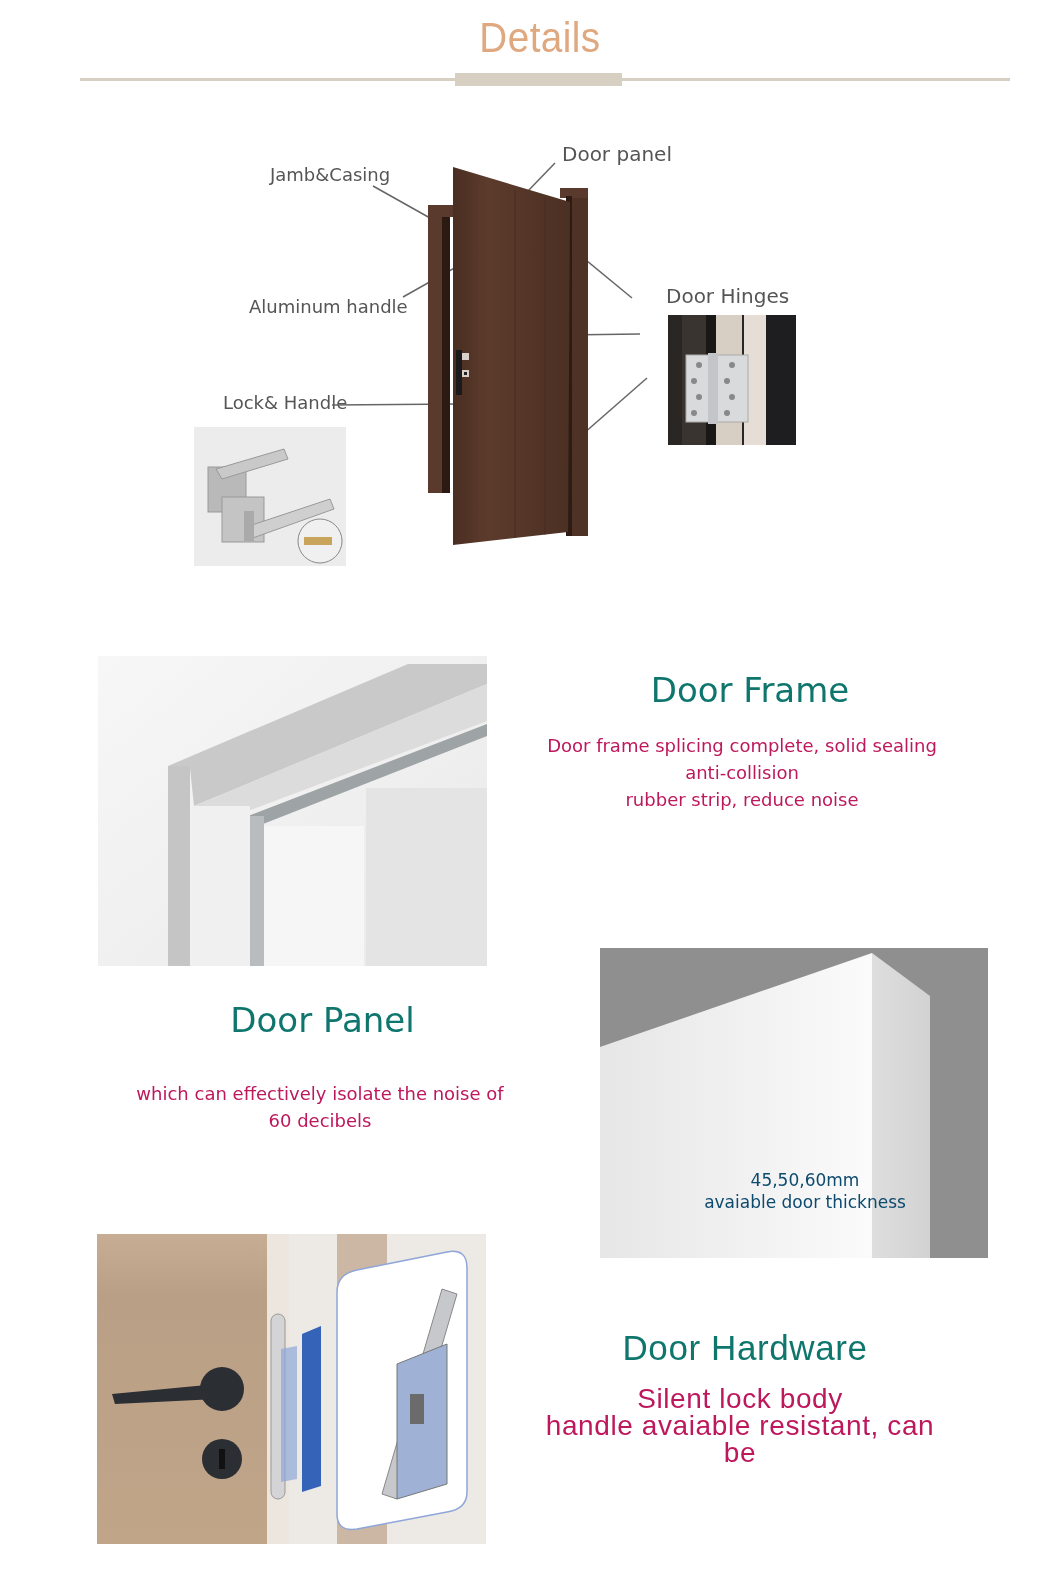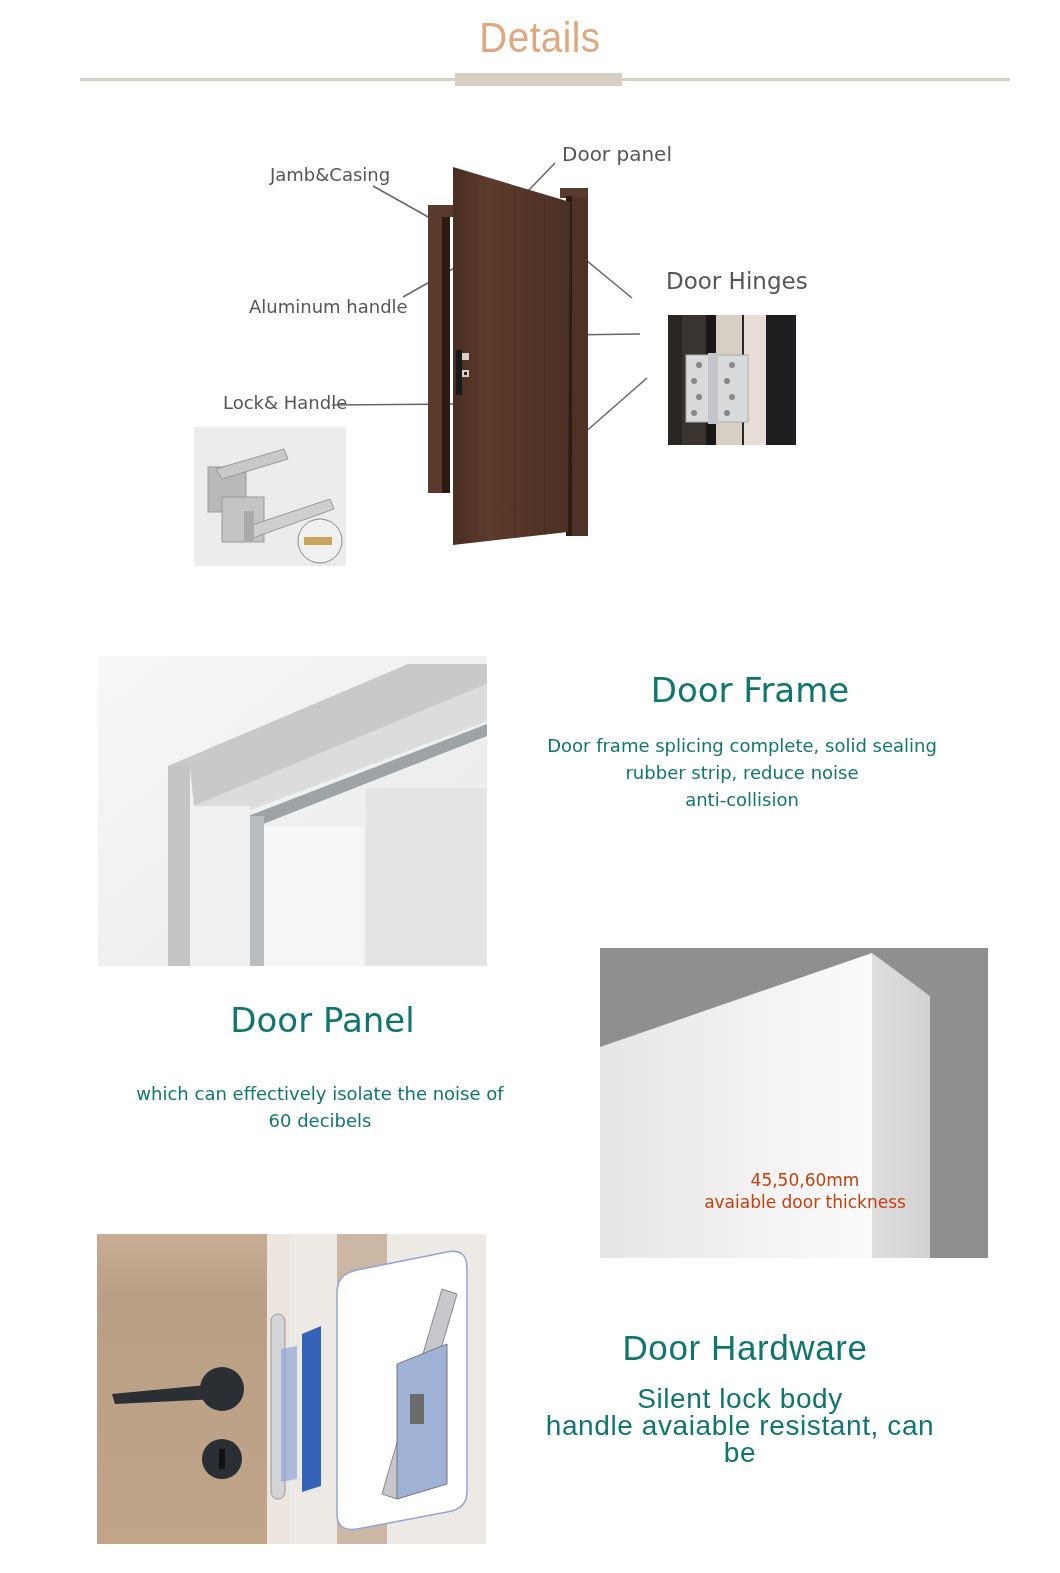--- a/index.html
+++ b/index.html
@@ -13,36 +13,36 @@
     .rule-block { left: 455px; top: 73px; width: 167px; height: 13px; background: #d6cfc2; }
 
     
     .label { font-size: 18px; color: #555555; white-space: nowrap; font-family: "DejaVu Sans", sans-serif; }
 
     
     .photo { overflow: hidden; }
 
     
     .sec-title { text-align: center; font-size: 34px; color: #0f766e; font-family: "DejaVu Sans", sans-serif; }
-    .sec-body { text-align: center; font-size: 18px; line-height: 27px; color: #0f766e; font-family: "DejaVu Sans", sans-serif; }
+    .sec-body { text-align: center; font-size: 18px; line-height: 27px; color: #be185d; font-family: "DejaVu Sans", sans-serif; }
     .sec-body.sans2 { font-family: "Liberation Sans", sans-serif; font-size: 28px; line-height: 27px; letter-spacing: 0.6px; }
     .sec-title.sans2 { font-family: "Liberation Sans", sans-serif; font-size: 35px; letter-spacing: 0.6px; }
     .line { display: block; }
   </style>
 </head>
 <body>
 
 <div class="abs title">Details</div>
 <div class="abs rule"></div>
 <div class="abs rule-block"></div>
 
 <div class="abs label" style="left:248px; top:164px;margin-left:22px;">Jamb&amp;Casing</div>
 <div class="abs label" style="left:562px; top:142px; font-size:20px;">Door panel</div>
 <div class="abs label" style="left:249px; top:296px;">Aluminum handle</div>
-<div class="abs label" style="left:666px; top:268px; font-size:23px;">Door Hinges</div>
+<div class="abs label" style="left:666px; top:284px; font-size:20px;">Door Hinges</div>
 <div class="abs label" style="left:205px; top:392px;margin-left:18px;">Lock&amp; Handle</div>
 
 <svg class="abs" style="left:0; top:0;" width="1060" height="600">
   <g stroke="#666" stroke-width="1.5" fill="none">
     <line x1="373" y1="186" x2="430" y2="218"></line>
     <line x1="555" y1="163" x2="527" y2="192"></line>
     <line x1="403" y1="297" x2="490" y2="248"></line>
     <line x1="564" y1="242" x2="632" y2="298"></line>
     <line x1="564" y1="335" x2="640" y2="334"></line>
     <line x1="567" y1="448" x2="647" y2="378"></line>
@@ -131,42 +131,42 @@
     <rect x="92" y="150" width="60" height="160" fill="#f0f0f0"></rect>
     <rect x="152" y="160" width="14" height="150" fill="#b8bcbe"></rect>
     <rect x="166" y="170" width="100" height="140" fill="#f6f6f6"></rect>
     <rect x="268" y="132" width="121" height="178" fill="#e4e4e4"></rect>
   </svg>
 </div>
 
 <div class="abs sec-title" style="left:540px; top:670px; width:420px;">Door Frame</div>
 <div class="abs sec-body" style="left:522px; top:732px; width:440px;">
   <span class="line">Door frame splicing complete, solid sealing</span>
+  <span class="line">anti-collision</span>
   <span class="line">rubber strip, reduce noise</span>
-  <span class="line">anti-collision</span>
 </div>
 
 <div class="abs photo" style="left:600px; top:948px; width:388px; height:310px;">
   <svg width="388" height="310" viewBox="0 0 388 310">
     <defs>
       <linearGradient id="pf" x1="0" x2="1" y1="0" y2="0">
         <stop offset="0" stop-color="#e6e6e6"></stop>
         <stop offset="1" stop-color="#fbfbfb"></stop>
       </linearGradient>
       <linearGradient id="ps" x1="0" x2="1" y1="0" y2="0">
         <stop offset="0" stop-color="#dedede"></stop>
         <stop offset="1" stop-color="#d2d2d2"></stop>
       </linearGradient>
     </defs>
     <rect width="388" height="310" fill="#8f8f8f"></rect>
     <polygon points="0,99 272,5 272,310 0,310" fill="url(#pf)"></polygon>
     <polygon points="272,5 330,48 330,310 272,310" fill="url(#ps)"></polygon>
   </svg>
 </div>
-<div class="abs sec-body" style="left:690px; top:1169px; width:230px; font-size:17px; line-height:22px; color:#c2410c;text-align:center;">
+<div class="abs sec-body" style="left:690px; top:1169px; width:230px; font-size:17px; line-height:22px; color:#0c4a6e;text-align:center;">
   <span class="line">45,50,60mm</span>
   <span class="line">avaiable door thickness</span>
 </div>
 
 <div class="abs sec-title" style="left:110px; top:1000px; width:425px;">Door Panel</div>
 <div class="abs sec-body" style="left:100px; top:1080px; width:440px;">
   <span class="line">which can effectively isolate the noise of</span>
   <span class="line">60 decibels</span>
 </div>
 

